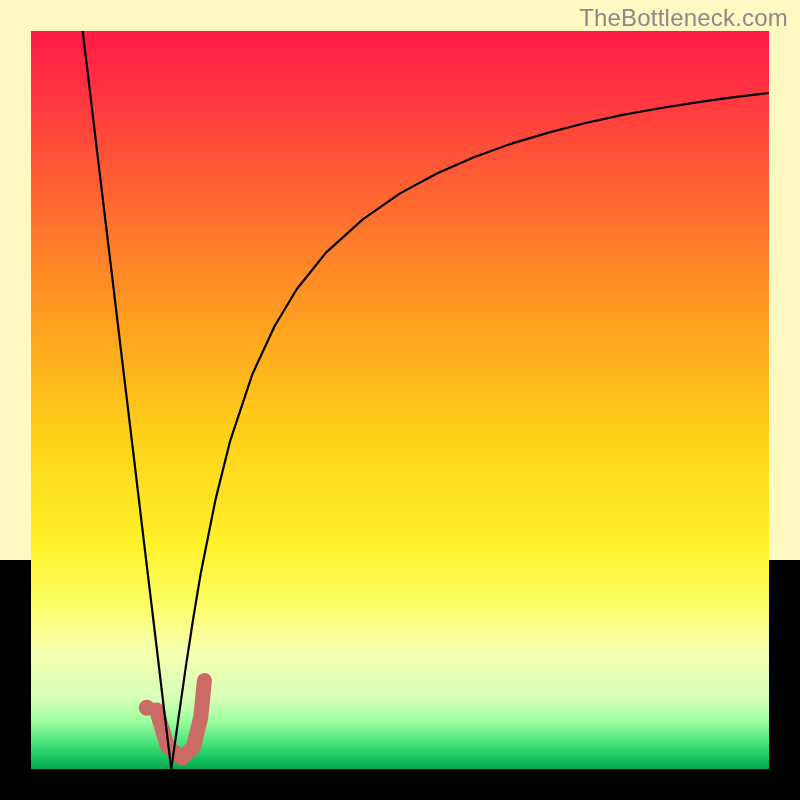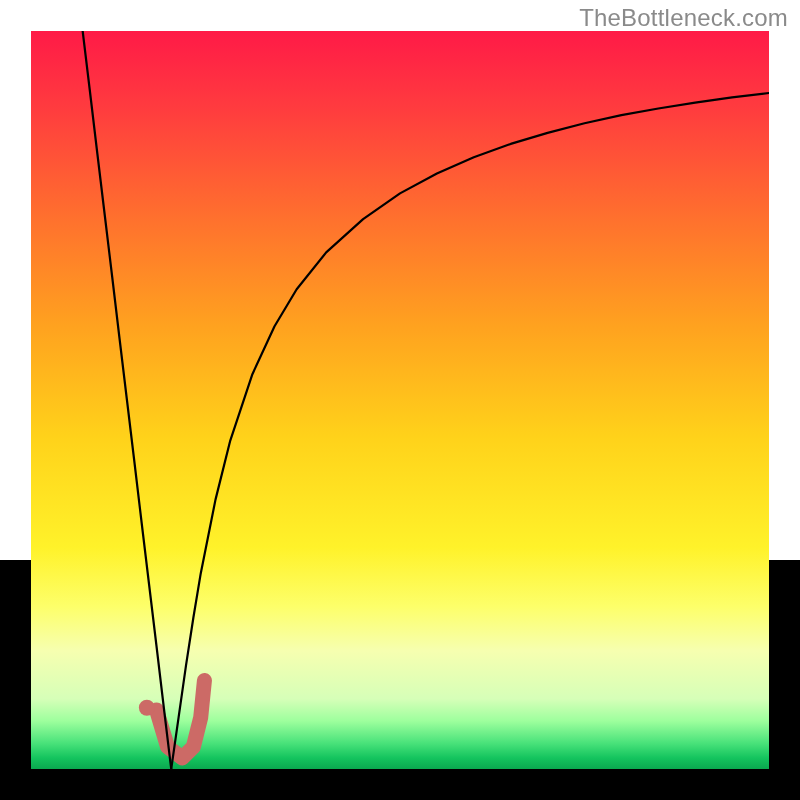--- a/index.html
+++ b/index.html
@@ -9,21 +9,21 @@
     height: 800px;
     background: #000;
     overflow: hidden;
   }
   .frame {
     position: absolute;
     left: 0;
     top: 0;
     width: 800px;
     height: 560px;
-    background: #ffffff;
+    background: #fef9c3;
   }
   .plot {
     position: absolute;
     left: 31px;
     top: 31px;
     width: 738px;
     height: 738px;
     overflow: hidden;
   }
   .watermark {

